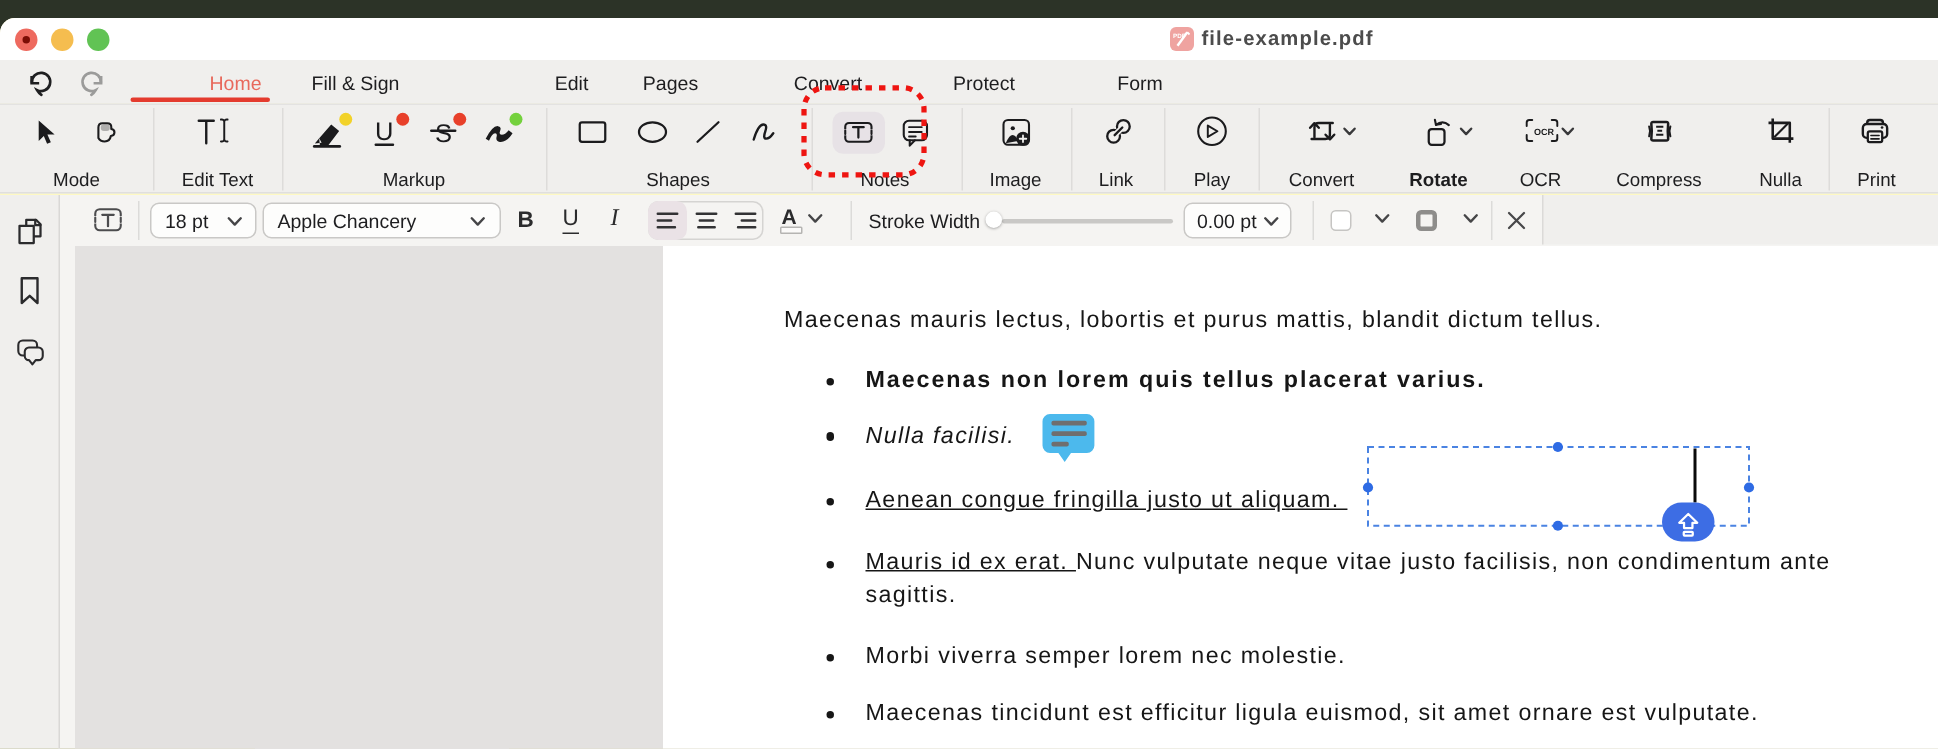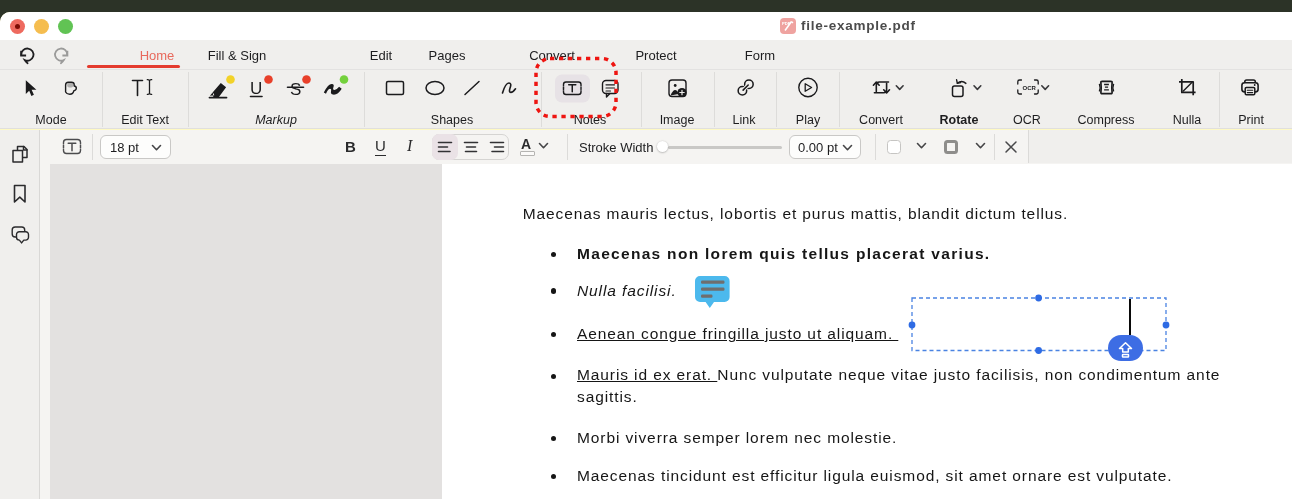--- a/index.html
+++ b/index.html
@@ -78,21 +78,21 @@
     <div class="sep" style="left:188px;"></div>
     <div class="sep" style="left:364px;"></div>
     <div class="sep" style="left:541px;"></div>
     <div class="sep" style="left:641px;"></div>
     <div class="sep" style="left:714px;"></div>
     <div class="sep" style="left:776px;"></div>
     <div class="sep" style="left:839px;"></div>
     <div class="sep" style="left:1219px;"></div>
     <div class="tlabel" style="left:51px;">Mode</div>
     <div class="tlabel" style="left:145px;">Edit Text</div>
-    <div class="tlabel" style="left:276px;font-style:italic;">Markup</div>
+    <div class="tlabel" style="left:276px;">Markup</div>
     <div class="tlabel" style="left:452px;">Shapes</div>
     <div class="tlabel" style="left:590px;">Notes</div>
     <div class="tlabel" style="left:677px;">Image</div>
     <div class="tlabel" style="left:744px;">Link</div>
     <div class="tlabel" style="left:808px;">Play</div>
     <div class="tlabel" style="left:881px;">Convert</div>
     <div class="tlabel" style="left:959px;font-weight:bold;">Rotate</div>
     <div class="tlabel" style="left:1027px;">OCR</div>
     <div class="tlabel" style="left:1106px;">Compress</div>
     <div class="tlabel" style="left:1187px;">Nulla</div>
@@ -194,20 +194,26 @@
       <rect x="8.5" y="1.5" width="17" height="14" rx="3"></rect>
       <rect x="7.2" y="6" width="2.6" height="5" fill="#f5f4f2" stroke="none"></rect>
       <rect x="24.2" y="6" width="2.6" height="5" fill="#f5f4f2" stroke="none"></rect>
       <path d="M8.5 7 v3 m17 -3 v3" stroke-width="1.4"></path>
       <path d="M13.2 5.2 h7.6 m-3.8 0 v7.6" stroke-width="1.5"></path>
     </svg>
     <div class="abs" style="left:92px;top:4px;width:1px;height:26px;background:#dcdbd9;"></div>
     <div class="dd" style="left:100px;width:71px;">
       <span class="abs" style="left:9px;top:3.5px;">18 pt</span>
       <svg class="abs" style="right:8px;top:8px;" width="11" height="8">
+          <path class="chev" d="M1.5 1.5 l4 4.2 l4 -4.2"></path>
+        </svg>
+    </div>
+    <div class="dd" style="left:175px;width:159px;">
+      <span class="abs" style="left:9px;top:3.5px;">Apple Chancery</span>
+      <svg class="abs" style="right:9px;top:8px;" width="11" height="8">
           <path class="chev" d="M1.5 1.5 l4 4.2 l4 -4.2"></path>
         </svg>
     </div>
     <div class="abs" style="left:345px;top:8px;font-size:15px;font-weight:bold;color:#2b2b2d;">B</div>
     <div class="abs" style="left:375px;top:7px;font-size:15px;color:#2b2b2d;border-bottom:1.5px solid #2b2b2d;line-height:18px;">U</div>
     <div class="abs" style="left:407px;top:7px;font-size:16px;font-style:italic;font-family:'Liberation Serif',serif;color:#2b2b2d;">I</div>
     <div class="abs" style="left:432px;top:4px;width:77px;height:26px;border:1px solid #d5d4d2;border-radius:7px;box-sizing:border-box;"></div>
     <div class="abs" style="left:432px;top:4px;width:26px;height:26px;background:#eae2e6;border-radius:7px;"></div>
     <svg class="abs" style="left:432px;top:4px;" width="78" height="26" viewBox="0 0 78 26" stroke="#323234" stroke-width="1.6" stroke-linecap="round">
       <path d="M6.5 8.5 h13 m-13 4.5 h9 m-9 4.5 h11.5"></path>

